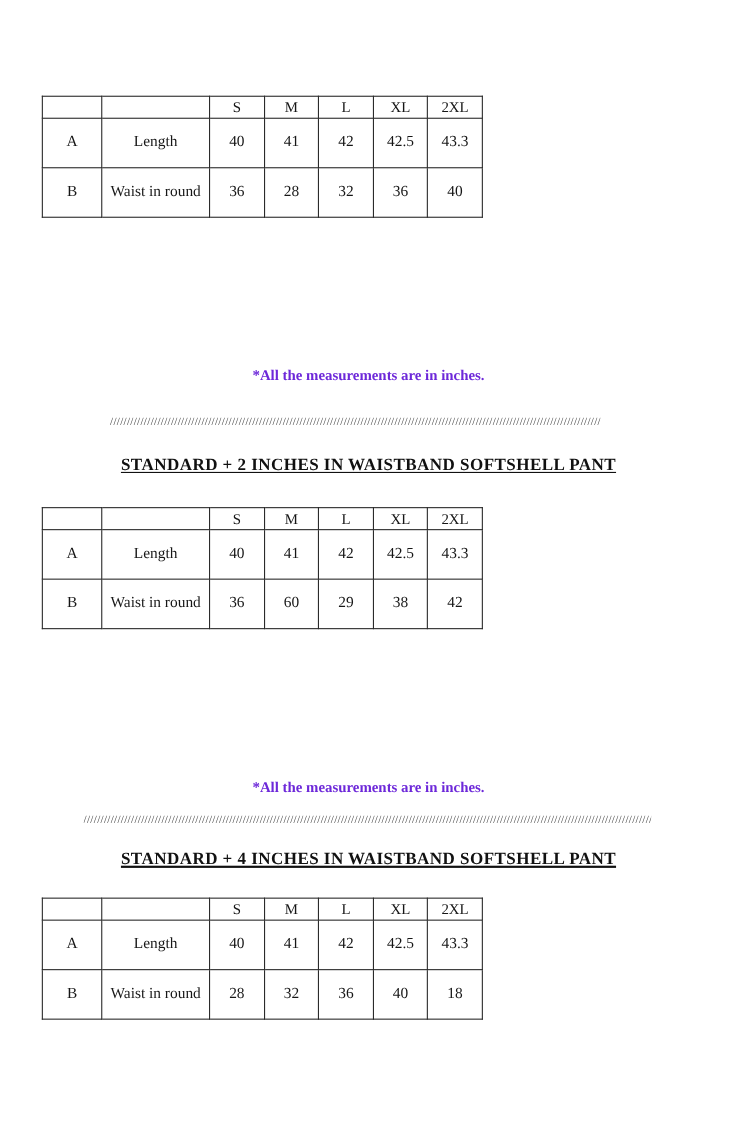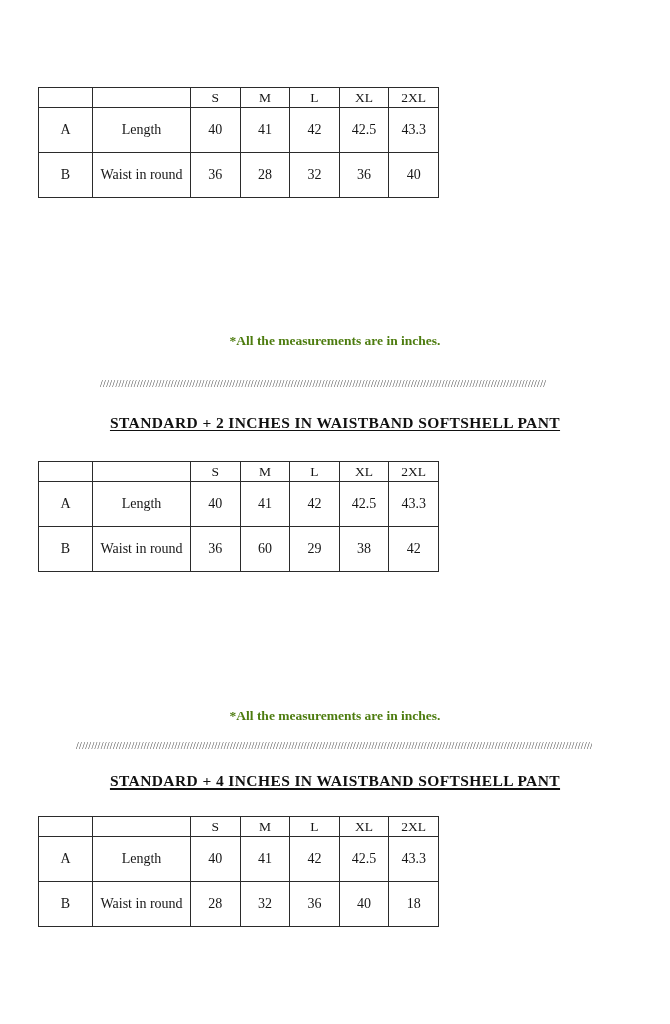--- a/index.html
+++ b/index.html
@@ -19,21 +19,21 @@
     letter-spacing:0.4px;
     text-decoration:underline;
     text-decoration-thickness:1.5px;
     text-underline-offset:2px;
     color:#111;
   }
   .note {
     position:absolute; left:0; width:670px;
     text-align:center;
     font-size:13.5px; font-weight:bold;
-    color:#4d7c0f;
+    color:#6d28d9;
   }
   .divider {
     position:absolute;
     height:14px; line-height:13px;
     overflow:hidden;
     white-space:nowrap;
     font-size:10px;
     letter-spacing:0.3px;
     color:#3a3a3a;
     font-family:"Liberation Serif","DejaVu Serif",serif;

